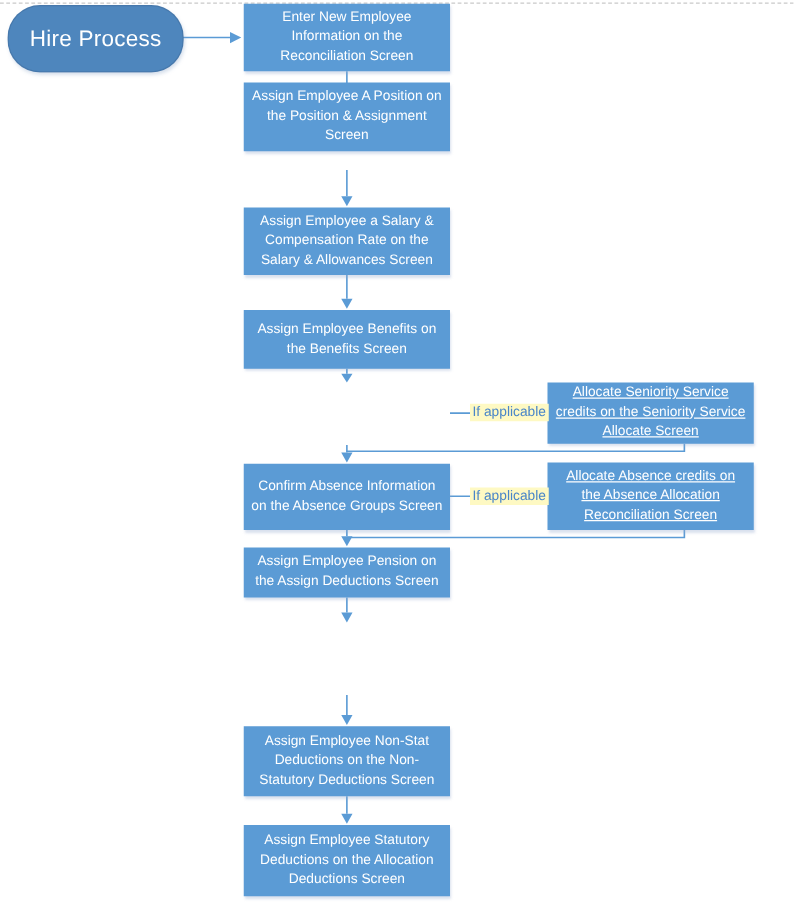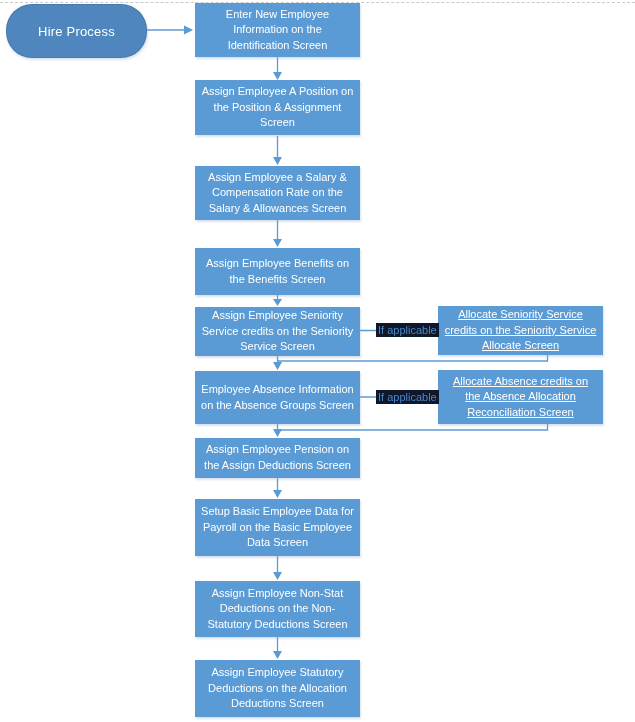--- a/index.html
+++ b/index.html
@@ -45,21 +45,21 @@
     width: 139px;
     height: 52px;
     border-radius: 26px;
     background: var(--start-fill, #4E86BD);
     border: 1px solid rgba(62, 104, 150, 0.45);
     box-shadow: 1px 2px 3px rgba(140, 165, 200, 0.35);
     display: flex;
     align-items: center;
     justify-content: center;
     color: var(--step-text, #ffffff);
-    font-size: 13px;
+    font-size: 18px;
     letter-spacing: 0.2px;
   }
   .step {
     position: absolute;
     width: 165px;
     background: var(--step-fill, #5B9BD5);
     box-shadow: 1px 2px 2px rgba(150, 170, 205, 0.35);
     display: flex;
     align-items: center;
     justify-content: center;
@@ -67,21 +67,21 @@
     color: var(--step-text, #ffffff);
     font-size: 11px;
     line-height: 1.42;
     padding: 0 6px;
     box-sizing: border-box;
   }
   .step.col-main { left: 195px; }
   .step.col-side { left: 438px; text-decoration: underline; }
   .condition-label {
     position: absolute;
-    background: #0f172a;
+    background: #fef9c3;
     color: var(--condition-text, #4A86C8);
     font-size: 11px;
     line-height: 14px;
     padding: 0 2px;
     white-space: nowrap;
   }
 </style>
 </head>
 <body>
 
@@ -117,39 +117,37 @@
       <polygon points="273,362 282,362 277.5,370"></polygon>
       <polygon points="273,429 282,429 277.5,437"></polygon>
       <polygon points="273,490 282,490 277.5,498"></polygon>
       <polygon points="273,572 282,572 277.5,580"></polygon>
       <polygon points="273,651 282,651 277.5,659"></polygon>
     </g>
   </svg>
 
   <div class="start-node">Hire Process</div>
 
-  <div class="step col-main" style="top:3px;height:54px">Enter New Employee Information on the Identification Screen</div>
+  <div class="step col-main" style="top:3px;height:54px">Enter New Employee Information on the Reconciliation Screen</div>
 
-  <div class="step col-main" style="top:80px;height:55px">Assign Employee A Position on the Position &amp; Assignment Screen</div>
+  <div class="step col-main" style="top:66px;height:55px">Assign Employee A Position on the Position &amp; Assignment Screen</div>
 
   <div class="step col-main" style="top:248px;height:47px">Assign Employee Benefits on the Benefits Screen</div>
 
   <div class="step col-main" style="top:166px;height:54px">Assign Employee a Salary &amp; Compensation Rate on the Salary &amp; Allowances Screen</div>
 
-  <div class="step col-main" style="top:307px;height:49px">Assign Employee Seniority Service credits on the Seniority Service Screen</div>
 
   <div class="step col-side" style="top:306px;height:49px">Allocate Seniority Service credits on the Seniority Service Allocate Screen</div>
 
-  <div class="step col-main" style="top:371px;height:53px">Employee Absence Information on the Absence Groups Screen</div>
+  <div class="step col-main" style="top:371px;height:53px">Confirm Absence Information on the Absence Groups Screen</div>
 
   <div class="step col-side" style="top:370px;height:54px">Allocate Absence credits on the Absence Allocation Reconciliation Screen</div>
 
   <div class="step col-main" style="top:438px;height:40px">Assign Employee Pension on the Assign Deductions Screen</div>
 
-  <div class="step col-main" style="top:499px;height:57px">Setup Basic Employee Data for Payroll on the Basic Employee Data Screen</div>
 
   <div class="step col-main" style="top:581px;height:56px">Assign Employee Non-Stat Deductions on the Non-Statutory Deductions Screen</div>
 
   <div class="step col-main" style="top:660px;height:57px">Assign Employee Statutory Deductions on the Allocation Deductions Screen</div>
 
   <div class="condition-label" style="left:376px;top:323px">If applicable</div>
 
   <div class="condition-label" style="left:376px;top:390px">If applicable</div>
 
 </div>

